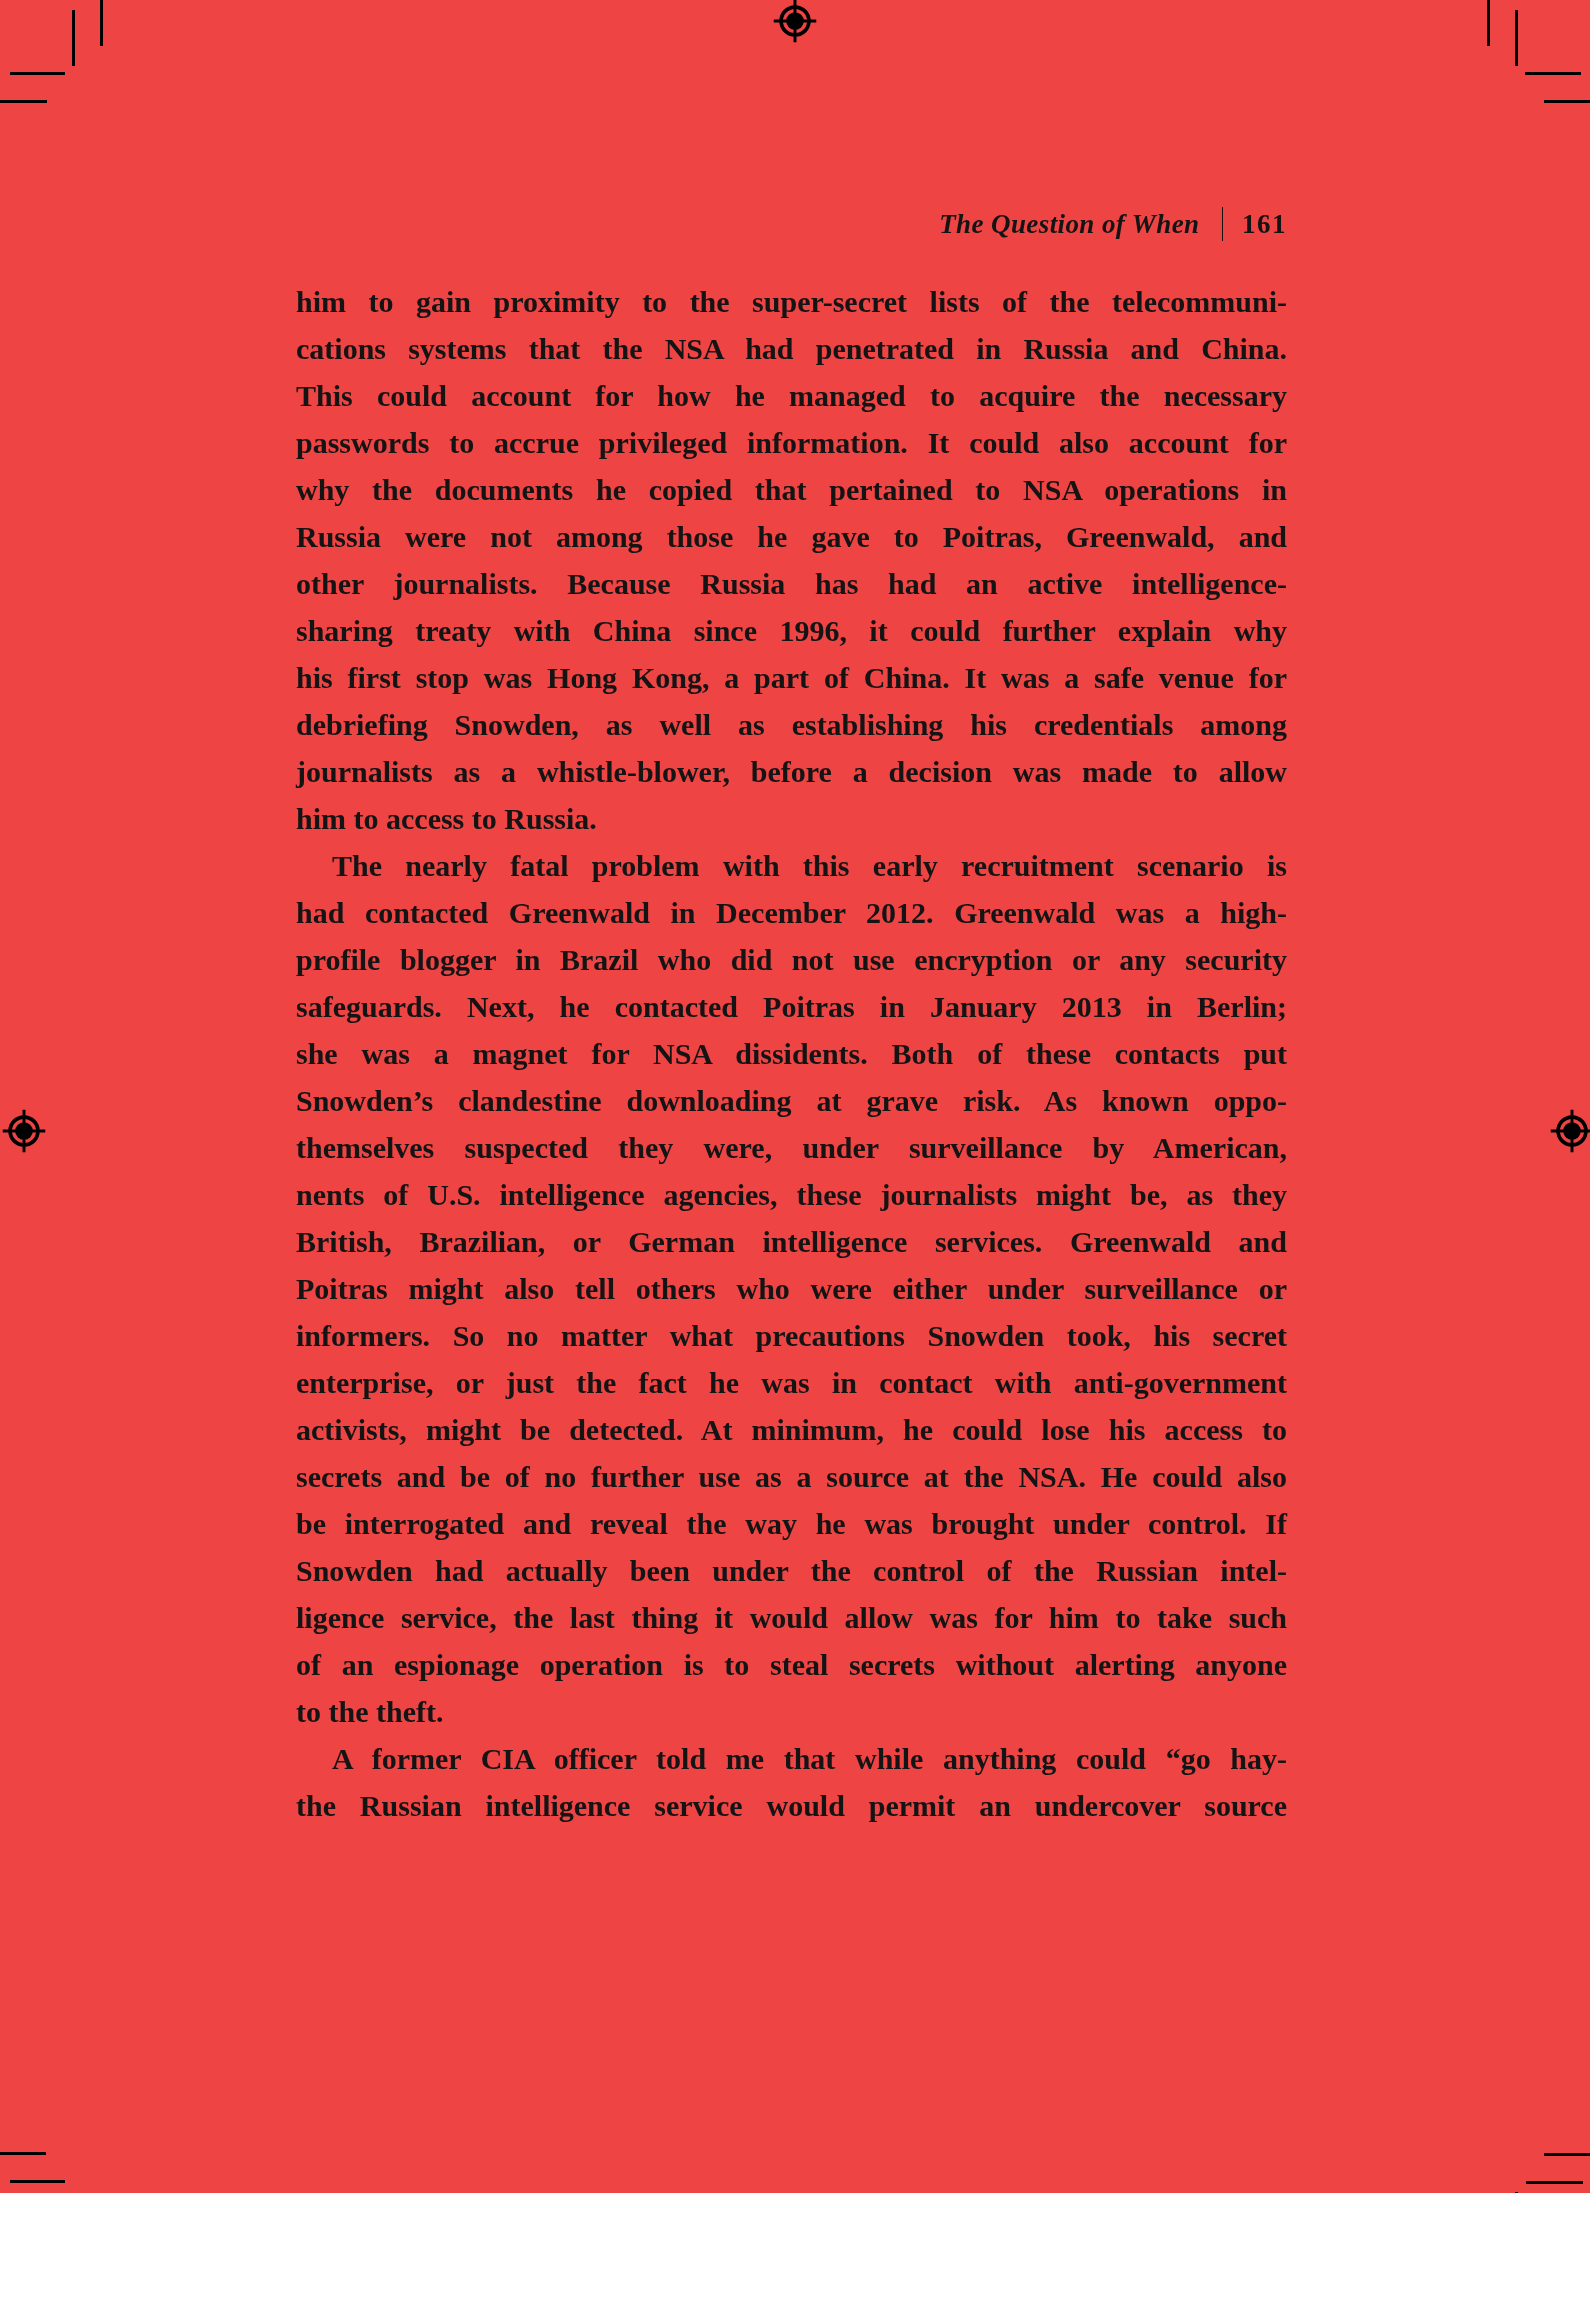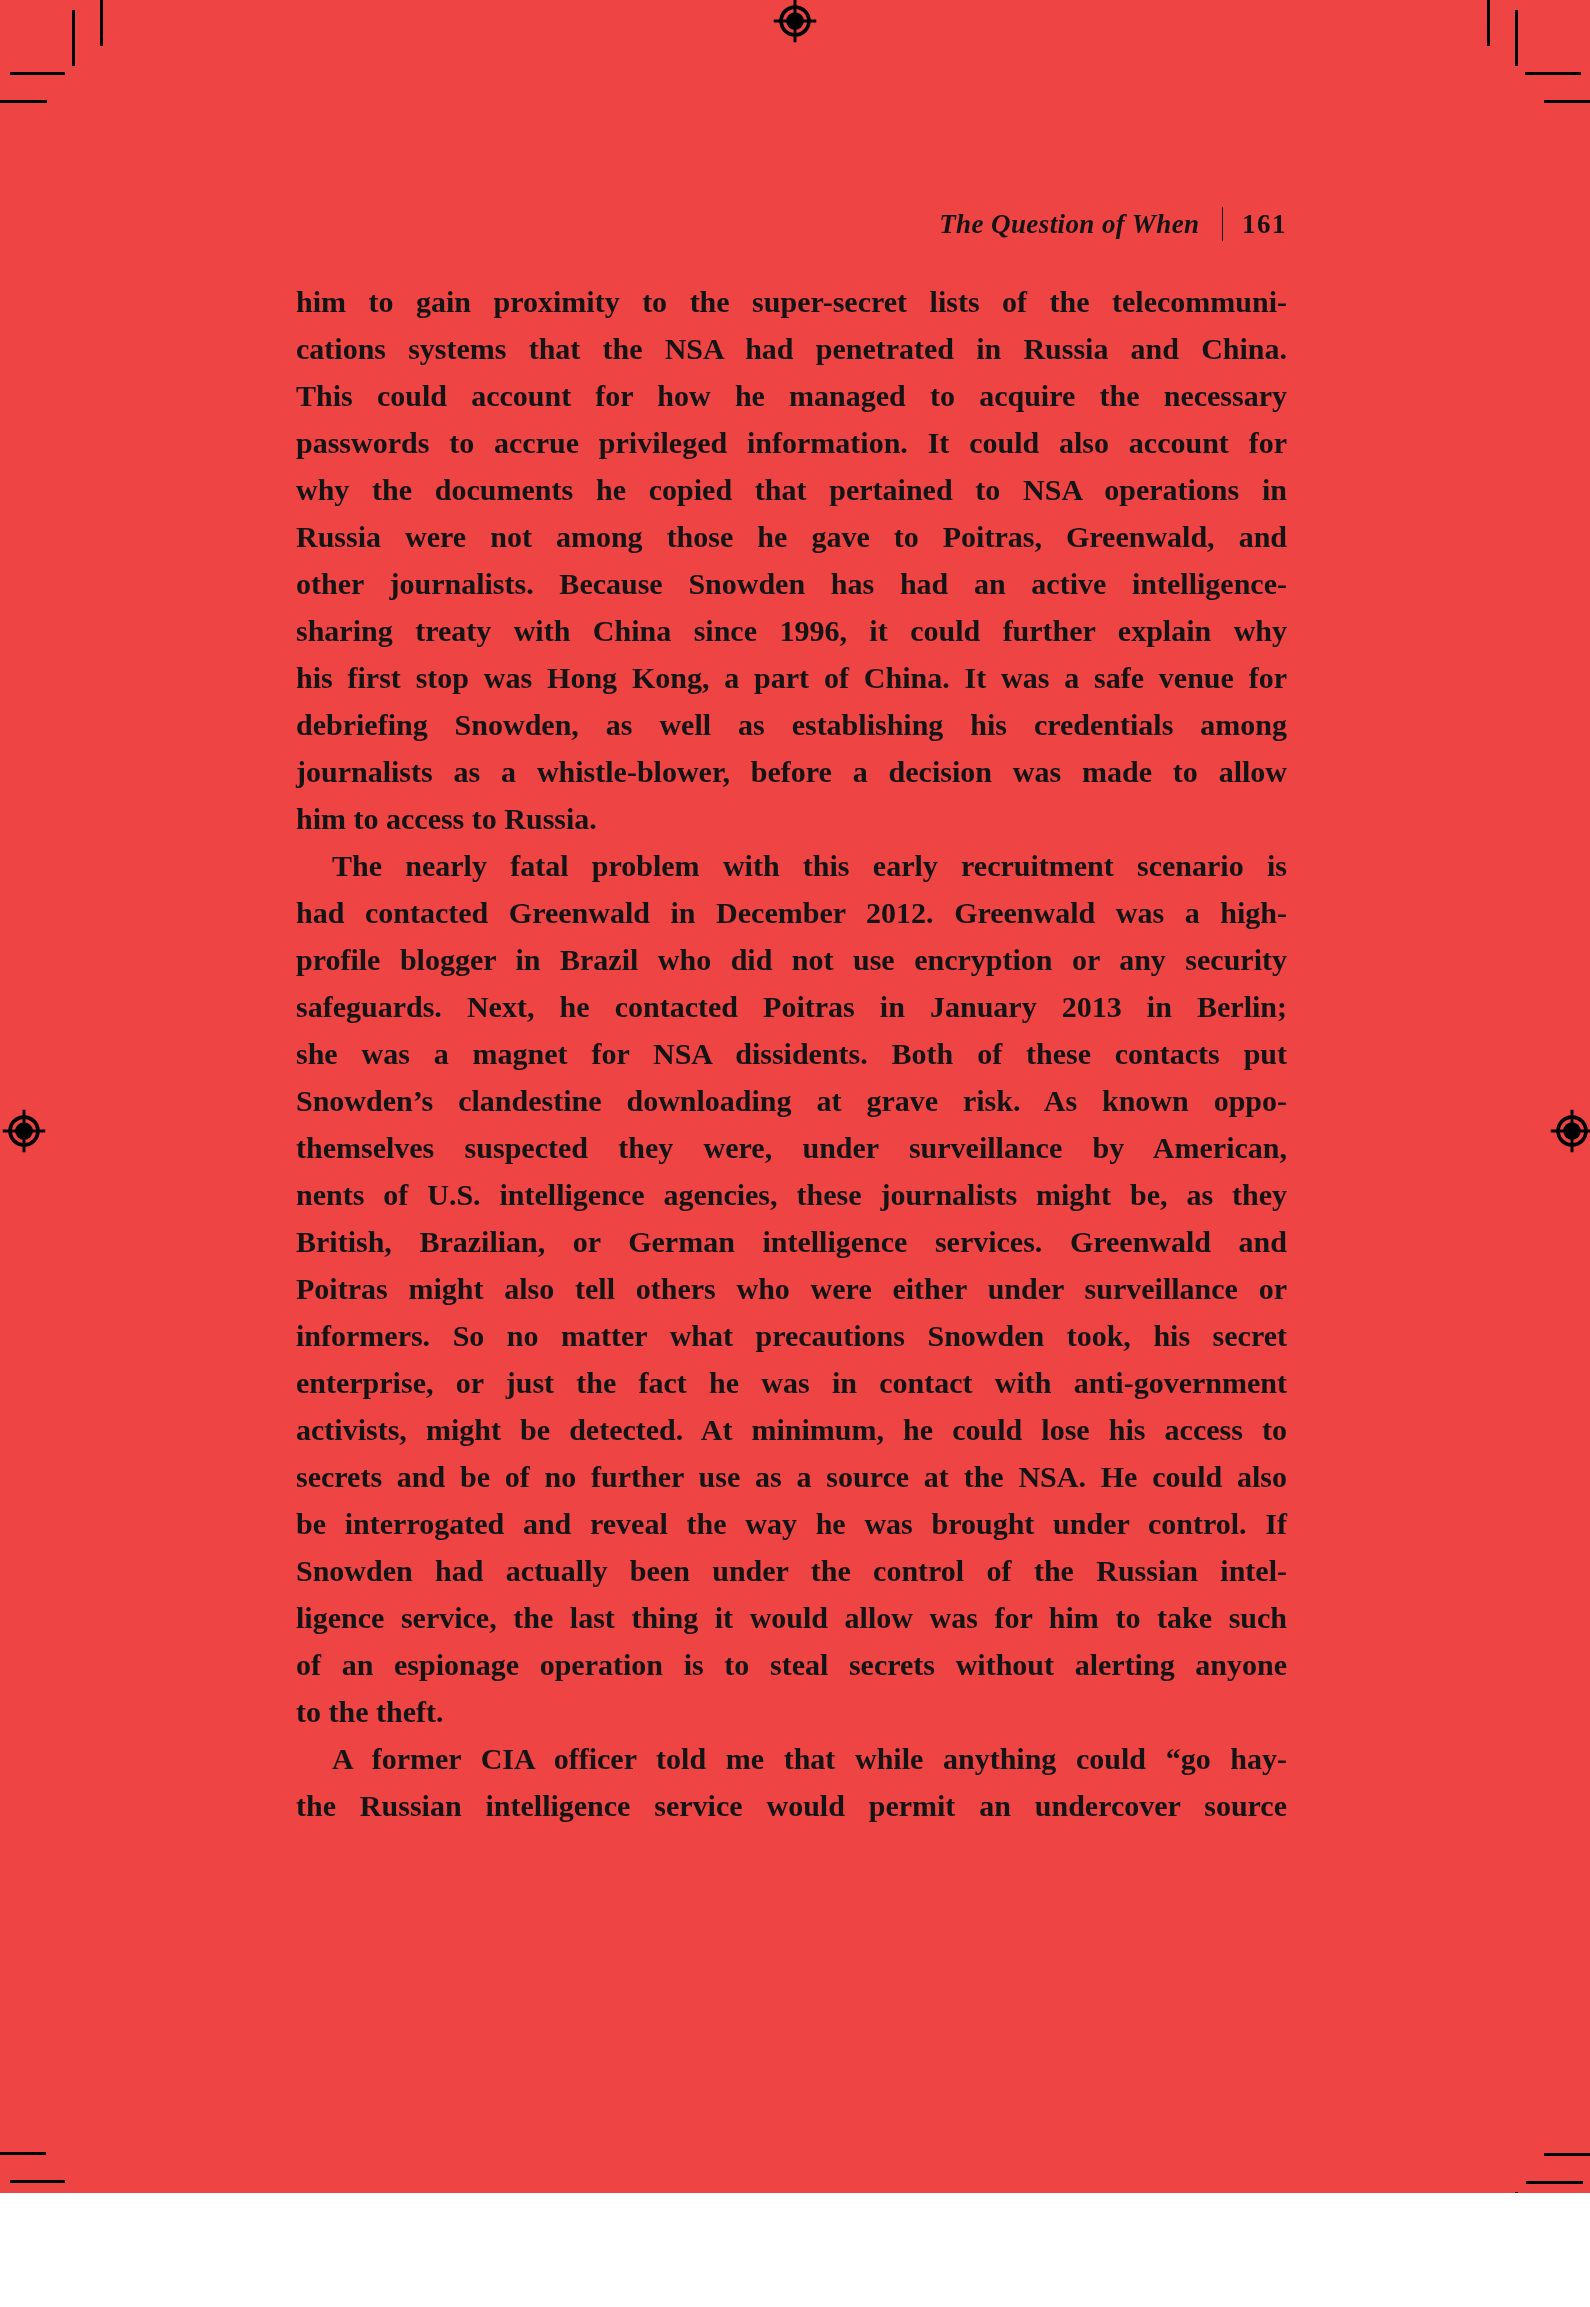--- a/index.html
+++ b/index.html
@@ -155,21 +155,21 @@
     <span class="pagenum">161</span>
   </div>
 
   <div class="body-text">
       <div class="line">him to gain proximity to the super-secret lists of the telecommuni-</div>
       <div class="line">cations systems that the NSA had penetrated in Russia and China.</div>
       <div class="line">This could account for how he managed to acquire the necessary</div>
       <div class="line">passwords to accrue privileged information. It could also account for</div>
       <div class="line">why the documents he copied that pertained to NSA operations in</div>
       <div class="line">Russia were not among those he gave to Poitras, Greenwald, and</div>
-      <div class="line">other journalists. Because Snowden has had an active intelligence-</div>
+      <div class="line">other journalists. Because Russia has had an active intelligence-</div>
       <div class="line">sharing treaty with China since 1996, it could further explain why</div>
       <div class="line">his first stop was Hong Kong, a part of China. It was a safe venue for</div>
       <div class="line">debriefing Snowden, as well as establishing his credentials among</div>
       <div class="line">journalists as a whistle-blower, before a decision was made to allow</div>
       <div class="line short">him to access to Russia.</div>
       <div class="line indent">The nearly fatal problem with this early recruitment scenario is</div>
       <div class="line">had contacted Greenwald in December 2012. Greenwald was a high-</div>
       <div class="line">profile blogger in Brazil who did not use encryption or any security</div>
       <div class="line">safeguards. Next, he contacted Poitras in January 2013 in Berlin;</div>
       <div class="line">she was a magnet for NSA dissidents. Both of these contacts put</div>

